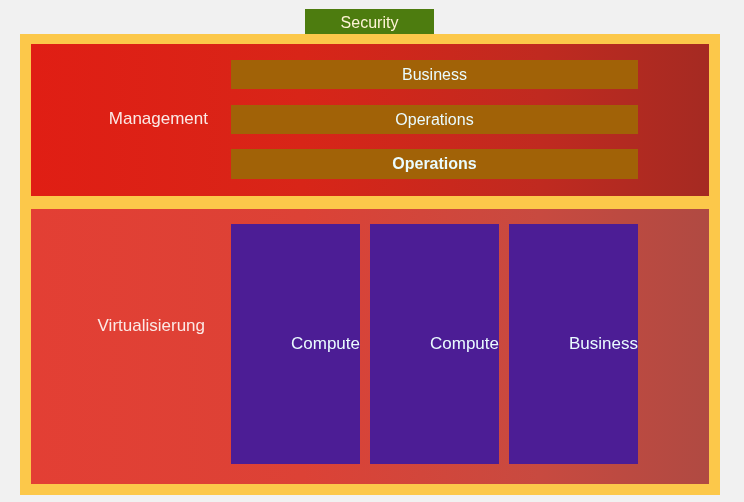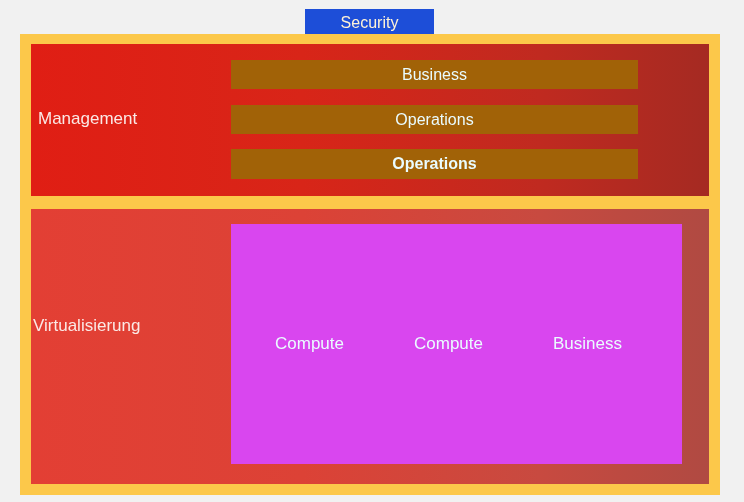--- a/index.html
+++ b/index.html
@@ -1,31 +1,31 @@
 <!DOCTYPE html>
 <html><head>
 <meta charset="utf-8">
 <style>
   html, body { margin:0; padding:0; }
   body { width:744px; height:502px; background:#f1f1f1; position:relative; overflow:hidden;
          font-family:"Liberation Sans", sans-serif; }
-  .tab { position:absolute; left:305px; top:9px; width:129px; height:26px; background:#1d4ed8;
+  .tab { position:absolute; left:305px; top:9px; width:129px; height:26px; background:#4d7c0f;
          color:#fff3d6; font-size:16px; text-align:center; line-height:28px; }
   .frame { position:absolute; left:20px; top:34px; width:700px; height:461px; background:#fcc84a; }
   .mgmt { position:absolute; left:31px; top:44px; width:678px; height:152px;
           background:linear-gradient(to right,#e01e14 0%,#d82518 40%,#c02a20 75%,#a52a22 100%); }
   .virt { position:absolute; left:31px; top:209px; width:678px; height:275px;
           background:linear-gradient(to right,#e33f34 0%,#dc4236 40%,#c84a40 75%,#b04a42 100%); }
-  .label { position:absolute; color:#fbe9e6; font-size:17px; text-align:left; }
+  .label { position:absolute; color:#fbe9e6; font-size:17px; text-align:right; }
   .mgmt-label { left:38px; top:109px; width:170px; }
   .virt-label { left:33px; top:316px; width:172px; }
   .bar { position:absolute; left:231px; width:407px; height:29px; background:#a16207;
          color:#eafcff; font-size:16px; text-align:center; line-height:29px; }
-  .col { position:absolute; top:224px; width:129px; height:240px; background:#d946ef;
-         color:#eafcff; font-size:17px; text-align:left; line-height:240px;padding-left:44px; }
+  .col { position:absolute; top:224px; width:129px; height:240px; background:#4c1d95;
+         color:#eafcff; font-size:17px; text-align:right; line-height:240px; }
 </style>
 </head>
 <body>
 
 <div class="tab">Security</div>
 <div class="frame"></div>
 
 <div class="mgmt"></div>
 <div class="label mgmt-label">Management</div>
 <div class="bar" style="top:60px">Business</div>

